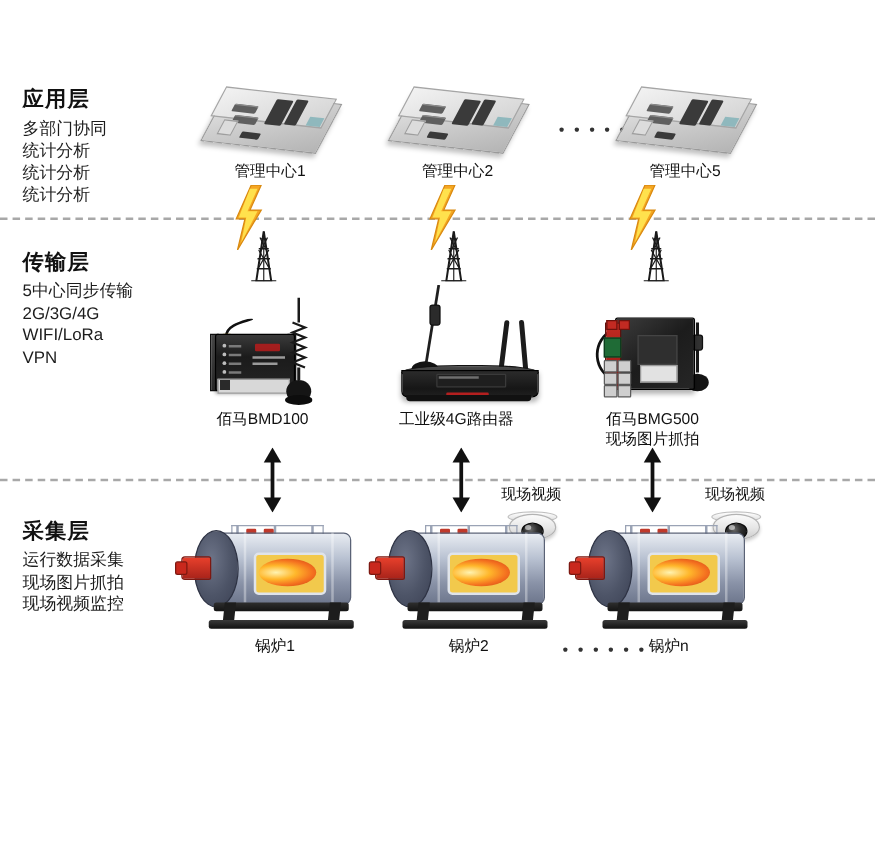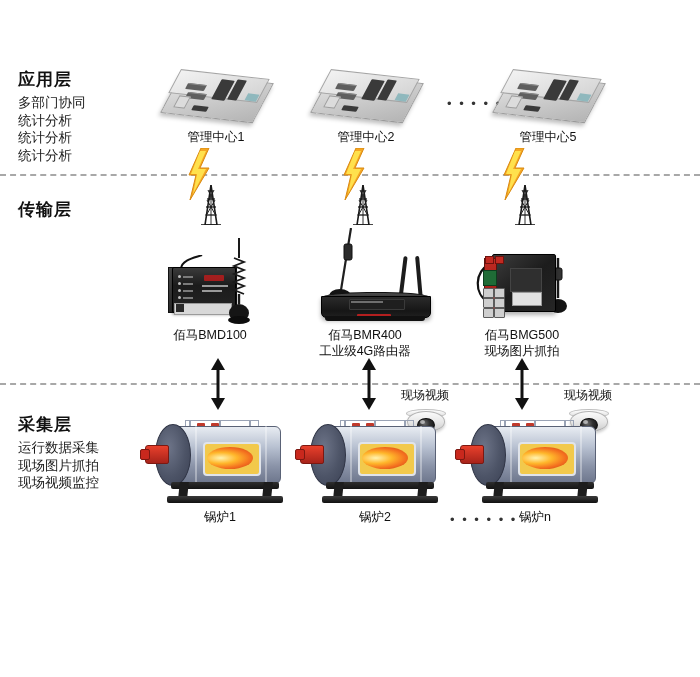--- a/index.html
+++ b/index.html
@@ -266,20 +266,26 @@
     <div class="layer-lines">
       <div>多部门协同</div>
       <div>统计分析</div>
       <div>统计分析</div>
       <div>统计分析</div>
     </div>
   </div>
 
   <div class="layer-label" style="top:200px;">
     <div class="layer-title">传输层</div>
+    <div class="layer-lines">
+      <div>5中心同步传输</div>
+      <div>2G/3G/4G</div>
+      <div>WIFI/LoRa</div>
+      <div>VPN</div>
+    </div>
   </div>
 
   <div class="layer-label" style="top:415px;">
     <div class="layer-title">采集层</div>
     <div class="layer-lines">
       <div>运行数据采集</div>
       <div>现场图片抓拍</div>
       <div>现场视频监控</div>
     </div>
   </div>
@@ -437,21 +443,20 @@
     <div class="rodant" style="left:86px;top:4px;height:44px;transform:rotate(7deg);"></div>
     <div class="rodant" style="left:102px;top:4px;height:44px;transform:rotate(-5deg);"></div>
     <div class="top"></div>
     <div class="face"></div>
     <div class="panel"></div>
     <div class="leds"></div>
     <div class="redstrip"></div>
     <div class="base"></div>
   </div>
   <div class="cap" style="left:285px;top:328px;width:160px;">
-    <div>佰马BMR400</div>
     <div>工业级4G路由器</div>
   </div>
 
   <div class="gateway" style="left:470px;top:248px;">
     <svg style="position:absolute;left:0;top:0;" width="104" height="70" viewBox="0 0 104 70">
       <path d="M20,16 C4,24 4,46 18,54" fill="none" stroke="#111" stroke-width="2.2"></path>
       <line x1="88" y1="10" x2="88" y2="50" stroke="#1a1a1a" stroke-width="2.4"></line>
       <rect x="84" y="20" width="8" height="12" rx="2" fill="#333" stroke="#111"></rect>
       <ellipse cx="88" cy="58" rx="9" ry="7" fill="#141414"></ellipse>
     </svg>

